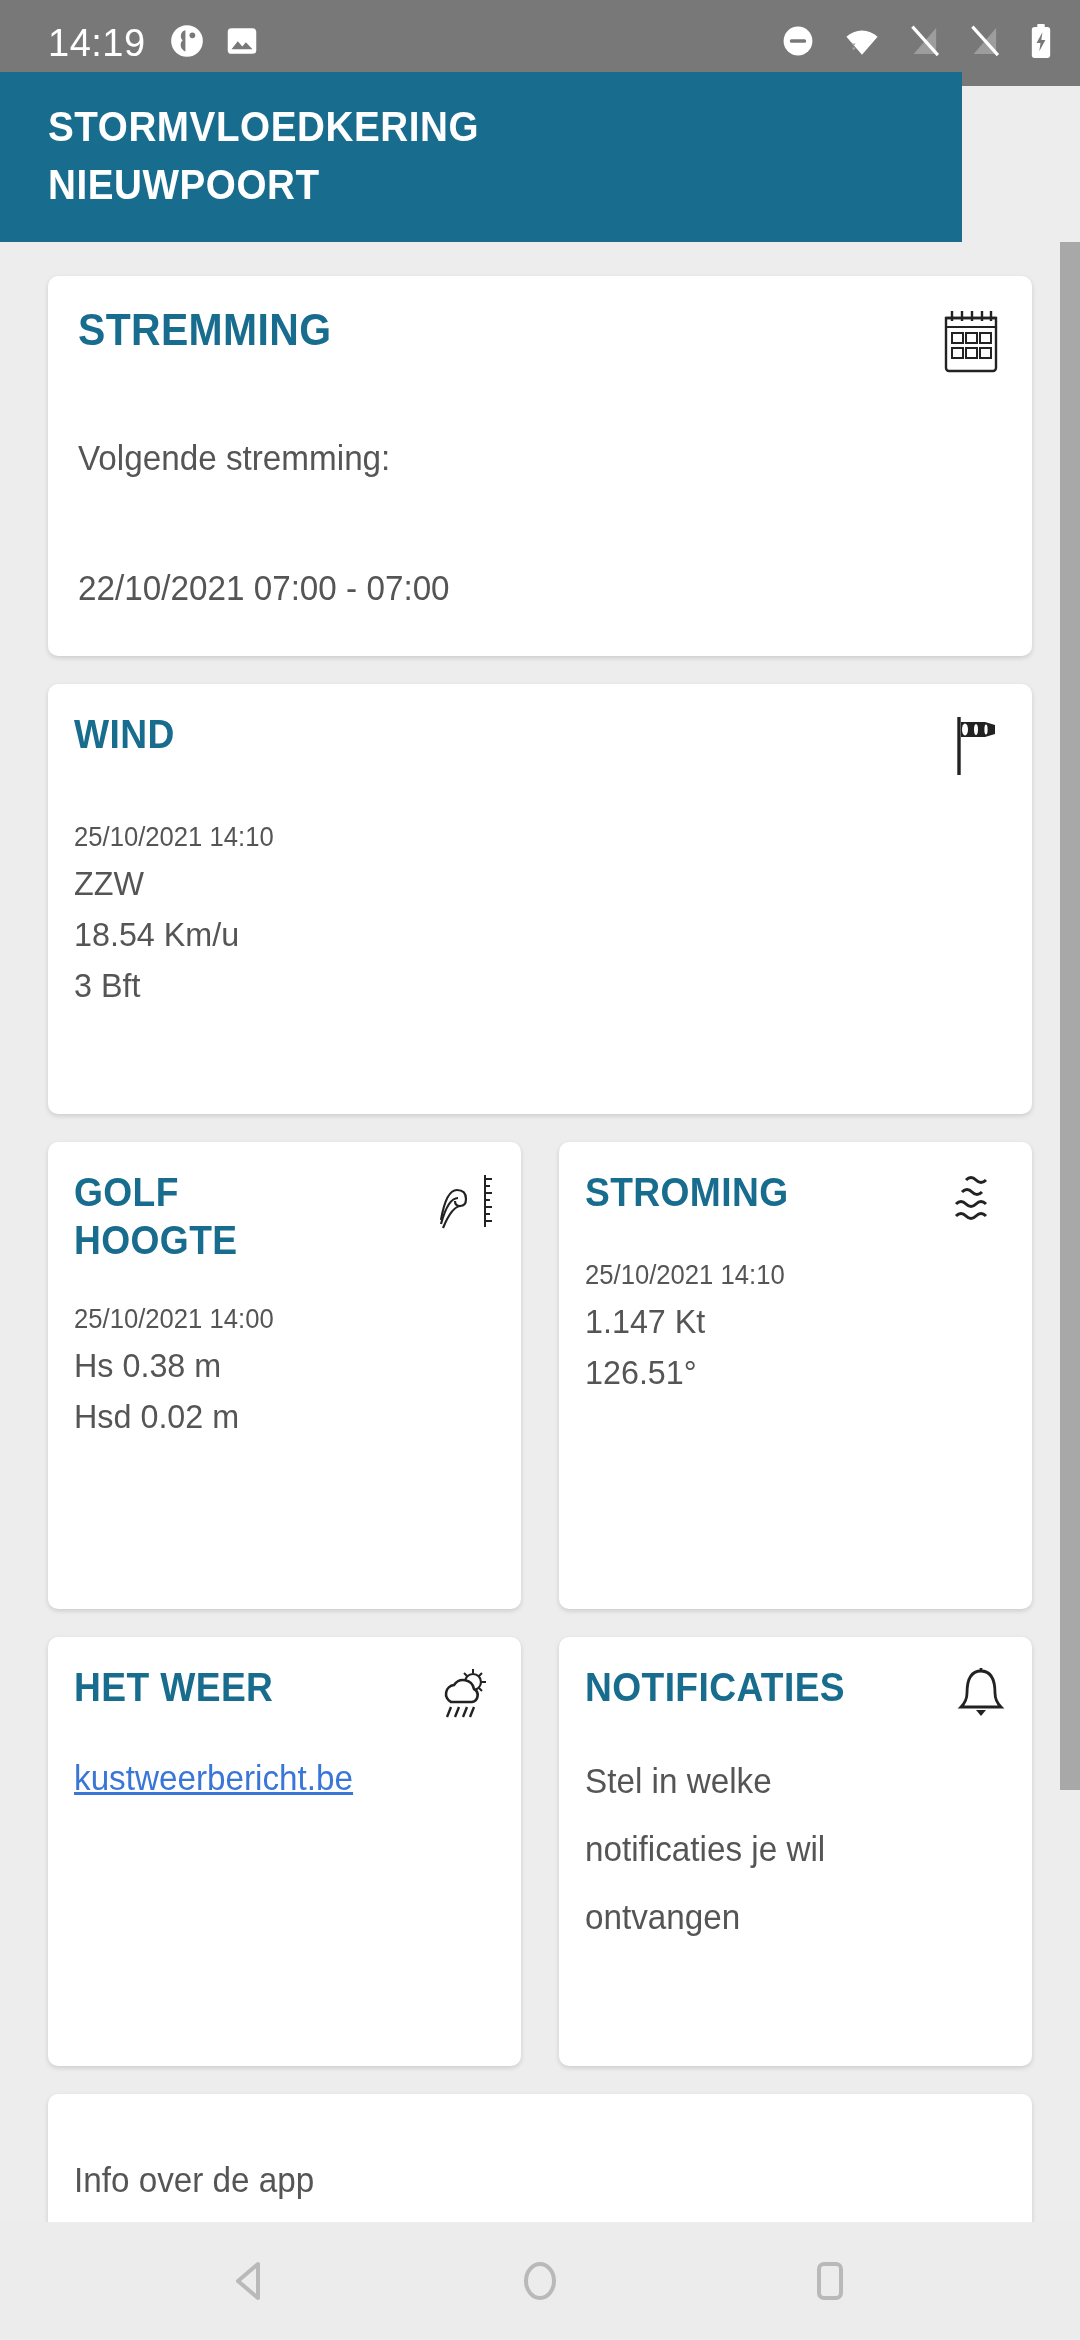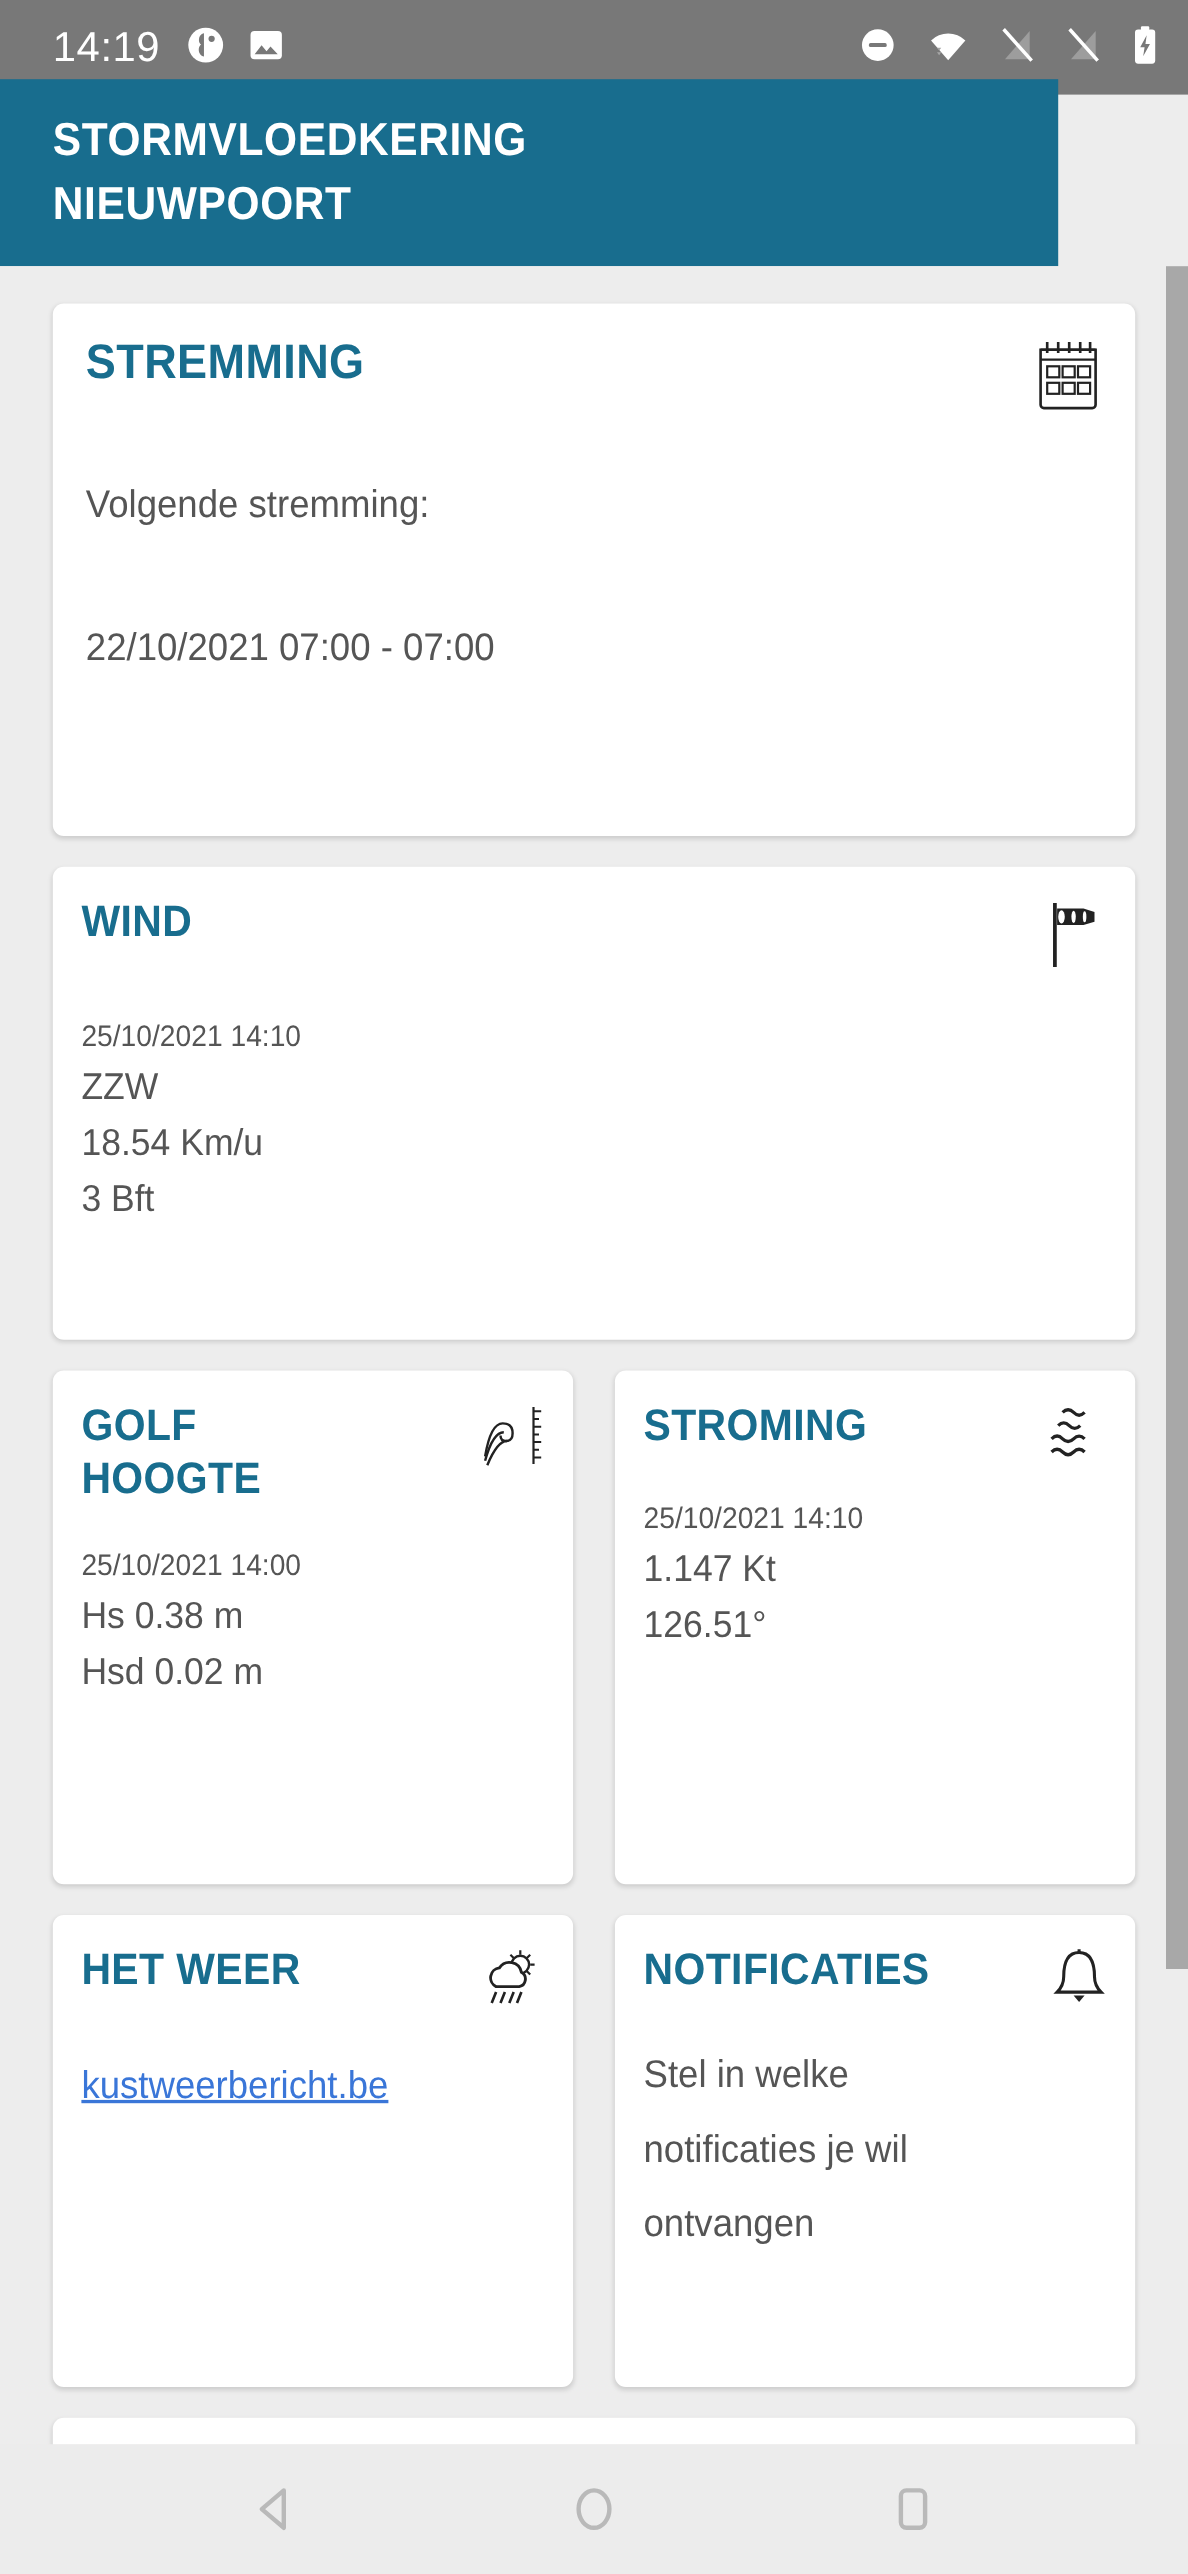--- a/index.html
+++ b/index.html
@@ -84,21 +84,21 @@
     transform:scaleX(0.95); transform-origin:left center;
   }
   .weblink {
     color:#3a76d8; font-size:35px; line-height:52px;
     text-decoration:underline; display:inline-block;
     font-family:"Liberation Sans Narrow","Liberation Sans", sans-serif;
     transform:scaleX(0.95); transform-origin:left center;
   }
 
   
-  .card-stremming { padding:28px 30px 26px 30px; height:484px; }
+  .card-stremming { padding:28px 30px 26px 30px; height:380px; }
   .card-stremming .card-title { font-size:44px; line-height:52px; }
   .st-body { margin-top:46px; }
   .st-date { margin-top:62px; }
 
   .row2 { display:flex; gap:38px; margin-top:28px; }
   .row2 > .card { flex:1 1 0; min-width:0; }
 
   .card-pair { padding:26px 26px 24px 26px; }
   .h-tide   { height:430px; }
   .h-wave   { height:467px; }
@@ -284,21 +284,21 @@
             <div class="card-title">HET WEER</div>
             <div class="card-icon">
               <svg width="60" height="60" viewBox="0 0 60 60">
                 <circle cx="38" cy="15" r="8" fill="none" stroke="#222" stroke-width="2.2"></circle>
                 <path d="M38 2 v4 M38 24 v4 M25 15 h4 M47 15 h4 M29 6 l3 3 M44 21 l3 3 M47 6 l-3 3 M32 21 l-3 3" stroke="#222" stroke-width="2"></path>
                 <path d="M16 35 a9 9 0 0 1 3 -17 a11 11 0 0 1 20 4 a7 7 0 0 1 -2 13 z" fill="#fff" stroke="#222" stroke-width="2.6"></path>
                 <path d="M16 40 l-4 10 M24 40 l-4 10 M32 40 l-4 10 M39 40 l-4 10" stroke="#222" stroke-width="2.4"></path>
               </svg>
             </div>
           </div>
-          <div style="margin-top:34px">
+          <div style="margin-top:21px">
             <a class="weblink" href="#">kustweerbericht.be</a>
           </div>
         </div>
 
         <div class="card card-pair h-info">
           <div class="card-head">
             <div class="card-title">NOTIFICATIES</div>
             <div class="card-icon">
               <svg width="50" height="58" viewBox="0 0 50 58">
                 <path d="M25 4 c-11 0 -14 11 -14 22 c0 7 -3 11 -6 14 h40 c-3 -3 -6 -7 -6 -14 c0 -11 -3 -22 -14 -22 z" fill="none" stroke="#222" stroke-width="2.8"></path>

